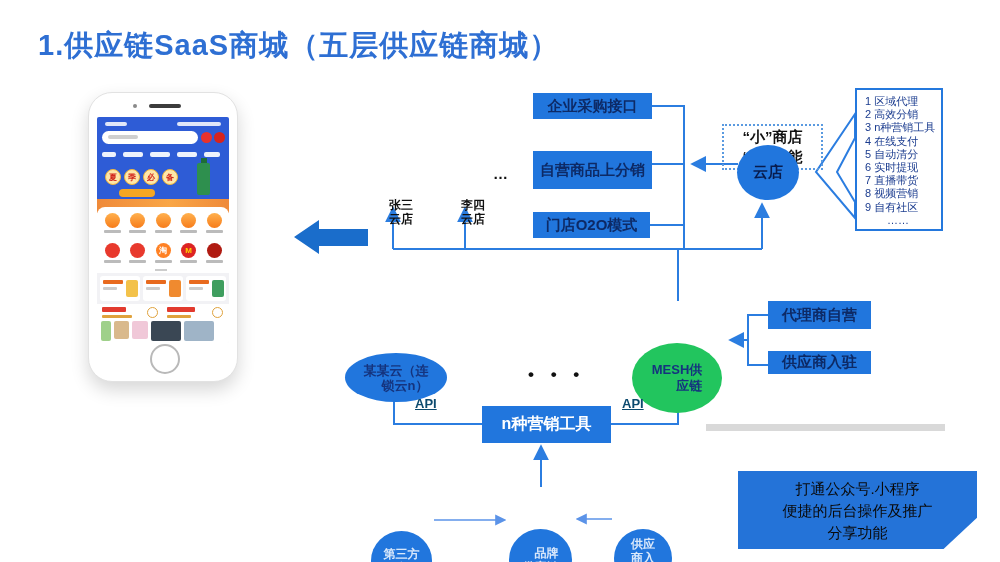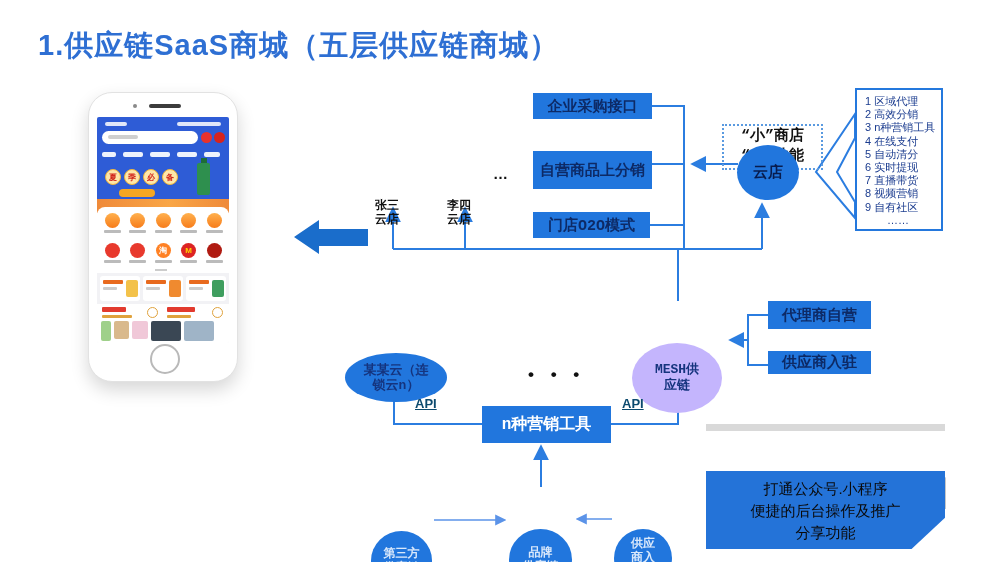--- a/index.html
+++ b/index.html
@@ -1,62 +1,62 @@
 <!DOCTYPE html>
 <html><head>
 <meta charset="utf-8">
 <style>
   html,body{margin:0;padding:0;background:#fff;}
   .slide{position:relative;width:1000px;height:562px;background:#fff;overflow:hidden;
          font-family:"Liberation Sans",sans-serif;}
   .abs{position:absolute;}
   .preline{white-space:pre-line;margin-top:40px;}
-  .ctr{display:flex;align-items:center;justify-content:center;text-align:center;font-family:Liberation Mono, monospace;}
+  .ctr{display:flex;align-items:center;justify-content:center;text-align:right;}
 
   
   .title{left:38px;top:26px;font-size:29px;font-weight:bold;color:#2e6fd3;letter-spacing:1px;}
 
   
   .bluebox{background:#2176dd;color:#0d2a66;font-weight:bold;}
   .box-ent{left:533px;top:93px;width:119px;height:26px;font-size:15px;}
   .box-self{left:533px;top:151px;width:119px;height:38px;font-size:15px;}
   .box-o2o{left:533px;top:212px;width:117px;height:26px;font-size:15px;}
   .box-agent{left:768px;top:301px;width:103px;height:28px;font-size:15px;}
   .box-supp{left:768px;top:351px;width:103px;height:23px;font-size:15px;}
   .box-univ{left:482px;top:406px;width:129px;height:37px;font-size:16px;color:#fff;}
   .c-yundian{left:737px;top:145px;width:62px;height:55px;border-radius:50%;background:#2176dd;
              color:#081c4e;font-weight:bold;font-size:15px;}
-  .e-mesh{left:632px;top:303px;width:90px;height:70px;border-radius:50%;background:#c4b5fd;
+  .e-mesh{left:632px;top:303px;width:90px;height:70px;border-radius:50%;background:#22c55e;
           color:#15347e;font-weight:bold;font-size:13px;line-height:16px;}
   .e-cloud{left:345px;top:313px;width:102px;height:49px;border-radius:50%;background:#2176dd;
            color:#15347e;font-weight:bold;font-size:13px;line-height:15px;}
   .c-bottom{border-radius:50%;background:#2176dd;color:#d9e8fb;font-weight:bold;font-size:12px;line-height:14px;}
   .c-third{left:371px;top:491px;width:61px;height:59px;}
   .c-brand{left:509px;top:489px;width:63px;height:61px;}
   .c-sjoin{left:614px;top:489px;width:58px;height:58px;}
-  .store-lbl{color:#111;font-weight:bold;font-size:12px;line-height:14px;text-align:left;}
+  .store-lbl{color:#111;font-weight:bold;font-size:12px;line-height:14px;text-align:right;}
   .store-z{left:375px;top:158px;width:38px;}
   .store-l{left:447px;top:158px;width:38px;}
   .store-dots{left:493px;top:165px;font-size:15px;font-weight:bold;color:#111;}
   .note-small{left:722px;top:84px;width:97px;height:42px;border:2px dotted #5a9ae0;
               color:#111;font-weight:bold;font-size:15px;line-height:20px;}
   .featbox{left:855px;top:88px;width:88px;height:143px;border:2px solid #2478dd;background:#fff;
            color:#1b3c8f;font-size:11px;line-height:13.2px;padding:5px 0 0 8px;box-sizing:border-box;}
   .featbox .fe{height:13.2px;}
   .featbox .fe:last-child{text-align:center;padding-right:10px;}
   .api{color:#0c4a6e;font-size:13px;font-weight:bold;text-decoration:underline;}
   .api-l{left:415px;top:396px;}
   .api-r{left:622px;top:396px;}
   .middots{left:528px;top:365px;font-size:17px;font-weight:bold;color:#111;letter-spacing:6px;}
 
   
   .promo-strip{left:706px;top:424px;width:239px;height:7px;background:#d9d9d9;}
   .promo-shadow{left:906px;top:477px;width:40px;height:32px;background:#c7c7c7;
                 clip-path:polygon(0 100%,100% 0,100% 100%);}
-  .promo{left:706px;top:431px;width:239px;height:78px;background:#2473d8;color:#0a0a0a;
+  .promo{left:738px;top:431px;width:239px;height:78px;background:#2473d8;color:#0a0a0a;
          font-size:15px;line-height:22px;text-align:center;padding-top:7px;box-sizing:border-box;
          clip-path:polygon(0 0,100% 0,100% 60%,86% 100%,0 100%);}
 
   
   .intro{left:13px;top:386px;width:310px;color:#1a1a1a;font-size:16px;line-height:44px;}
   .intro b{font-size:24px;font-weight:bold;}
 
   
   .phone{left:88px;top:92px;width:148px;height:288px;background:#fff;border:1px solid #e2e2e2;
          border-radius:24px;box-shadow:0 8px 18px rgba(0,0,0,.16);}

